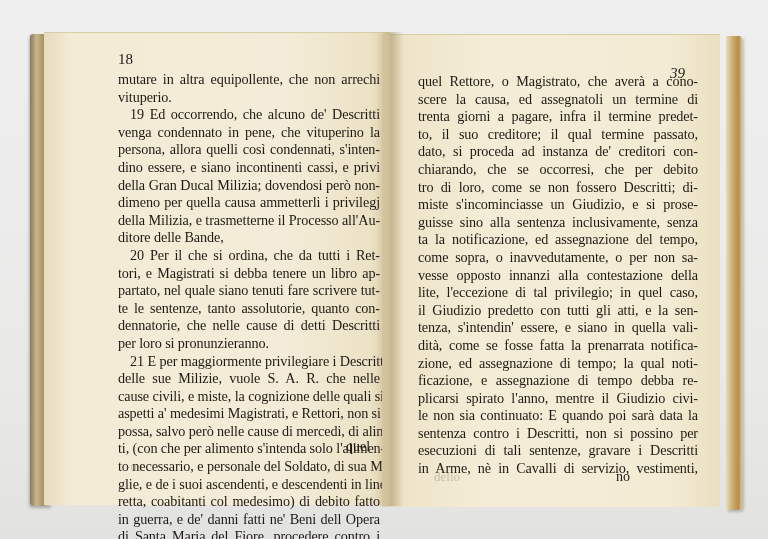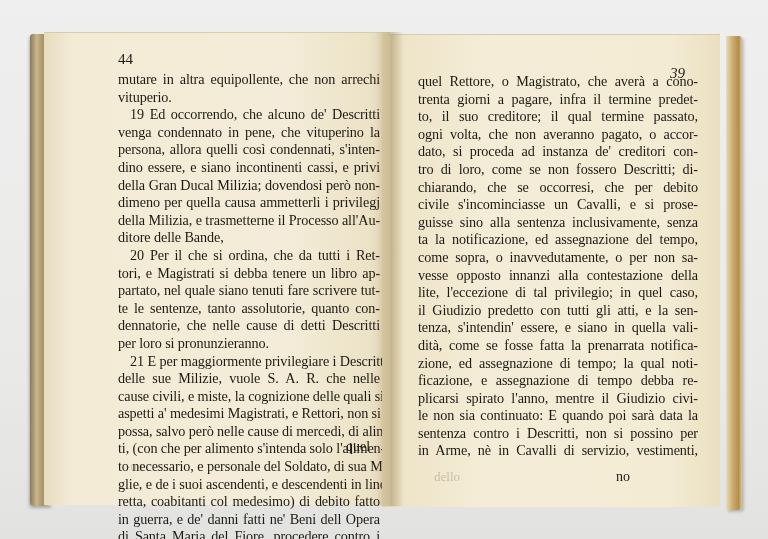--- a/index.html
+++ b/index.html
@@ -68,21 +68,21 @@
   .right .ghost { left: 52px; top: 434px; }
 </style>
 </head>
 <body>
 
 <div class="book">
   <div class="cover-left"></div>
   <div class="cover-right"></div>
 
   <div class="page left">
-    <div class="pagenum">44</div>
+    <div class="pagenum">18</div>
     <div class="text">
       <span class="line">mutare in altra equipollente, che non arrechi</span>
       <span class="line last">vituperio.</span>
       <span class="line indent">19 Ed occorrendo, che alcuno de' Descritti</span>
       <span class="line">venga condennato in pene, che vituperino la</span>
       <span class="line">persona, allora quelli così condennati, s'inten-</span>
       <span class="line">dino essere, e siano incontinenti cassi, e privi</span>
       <span class="line">della Gran Ducal Milizia; dovendosi però non-</span>
       <span class="line">dimeno per quella causa ammetterli i privilegj</span>
       <span class="line">della Milizia, e trasmetterne il Processo all'Au-</span>
@@ -107,40 +107,41 @@
 
     </div>
     <div class="ghost">-uu</div>
     <div class="catchword">quel</div>
   </div>
 
   <div class="page right">
     <div class="pagenum">39</div>
     <div class="text" style="top:38px;">
       <span class="line">quel Rettore, o Magistrato, che averà a cono-</span>
+      <span class="line">scere la causa, ed assegnatoli un termine di</span>
       <span class="line">trenta giorni a pagare, infra il termine predet-</span>
       <span class="line">to, il suo creditore; il qual termine passato,</span>
-      <span class="line">ogni volta, che non averanno pagato, o accor-</span>
       <span class="line">dato, si proceda ad instanza de' creditori con-</span>
+      <span class="line">chiarando, che se occorresi, che per debito</span>
       <span class="line">tro di loro, come se non fossero Descritti; di-</span>
-      <span class="line">chiarando, che se occorresi, che per debito</span>
-      <span class="line">civile s'incominciasse un Cavalli, e si prose-</span>
+      <span class="line">miste s'incominciasse un Giudizio, e si prose-</span>
       <span class="line">guisse sino alla sentenza inclusivamente, senza</span>
       <span class="line">ta la notificazione, ed assegnazione del tempo,</span>
       <span class="line">come sopra, o inavvedutamente, o per non sa-</span>
       <span class="line">vesse opposto innanzi alla contestazione della</span>
       <span class="line">lite, l'eccezione di tal privilegio; in quel caso,</span>
       <span class="line">il Giudizio predetto con tutti gli atti, e la sen-</span>
       <span class="line">tenza, s'intendin' essere, e siano in quella vali-</span>
       <span class="line">dità, come se fosse fatta la prenarrata notifica-</span>
       <span class="line">zione, ed assegnazione di tempo; la qual noti-</span>
       <span class="line">ficazione, e assegnazione di tempo debba re-</span>
       <span class="line">plicarsi spirato l'anno, mentre il Giudizio civi-</span>
       <span class="line">le non sia continuato: E quando poi sarà data la</span>
       <span class="line">sentenza contro i Descritti, non si possino per</span>
+      <span class="line">esecuzioni di tali sentenze, gravare i Descritti</span>
       <span class="line">in Arme, nè in Cavalli di servizio, vestimenti,</span>
 
     </div>
     <div class="ghost">dello</div>
     <div class="catchword">no</div>
   </div>
 
   <div class="gutter"></div>
 </div>
 

